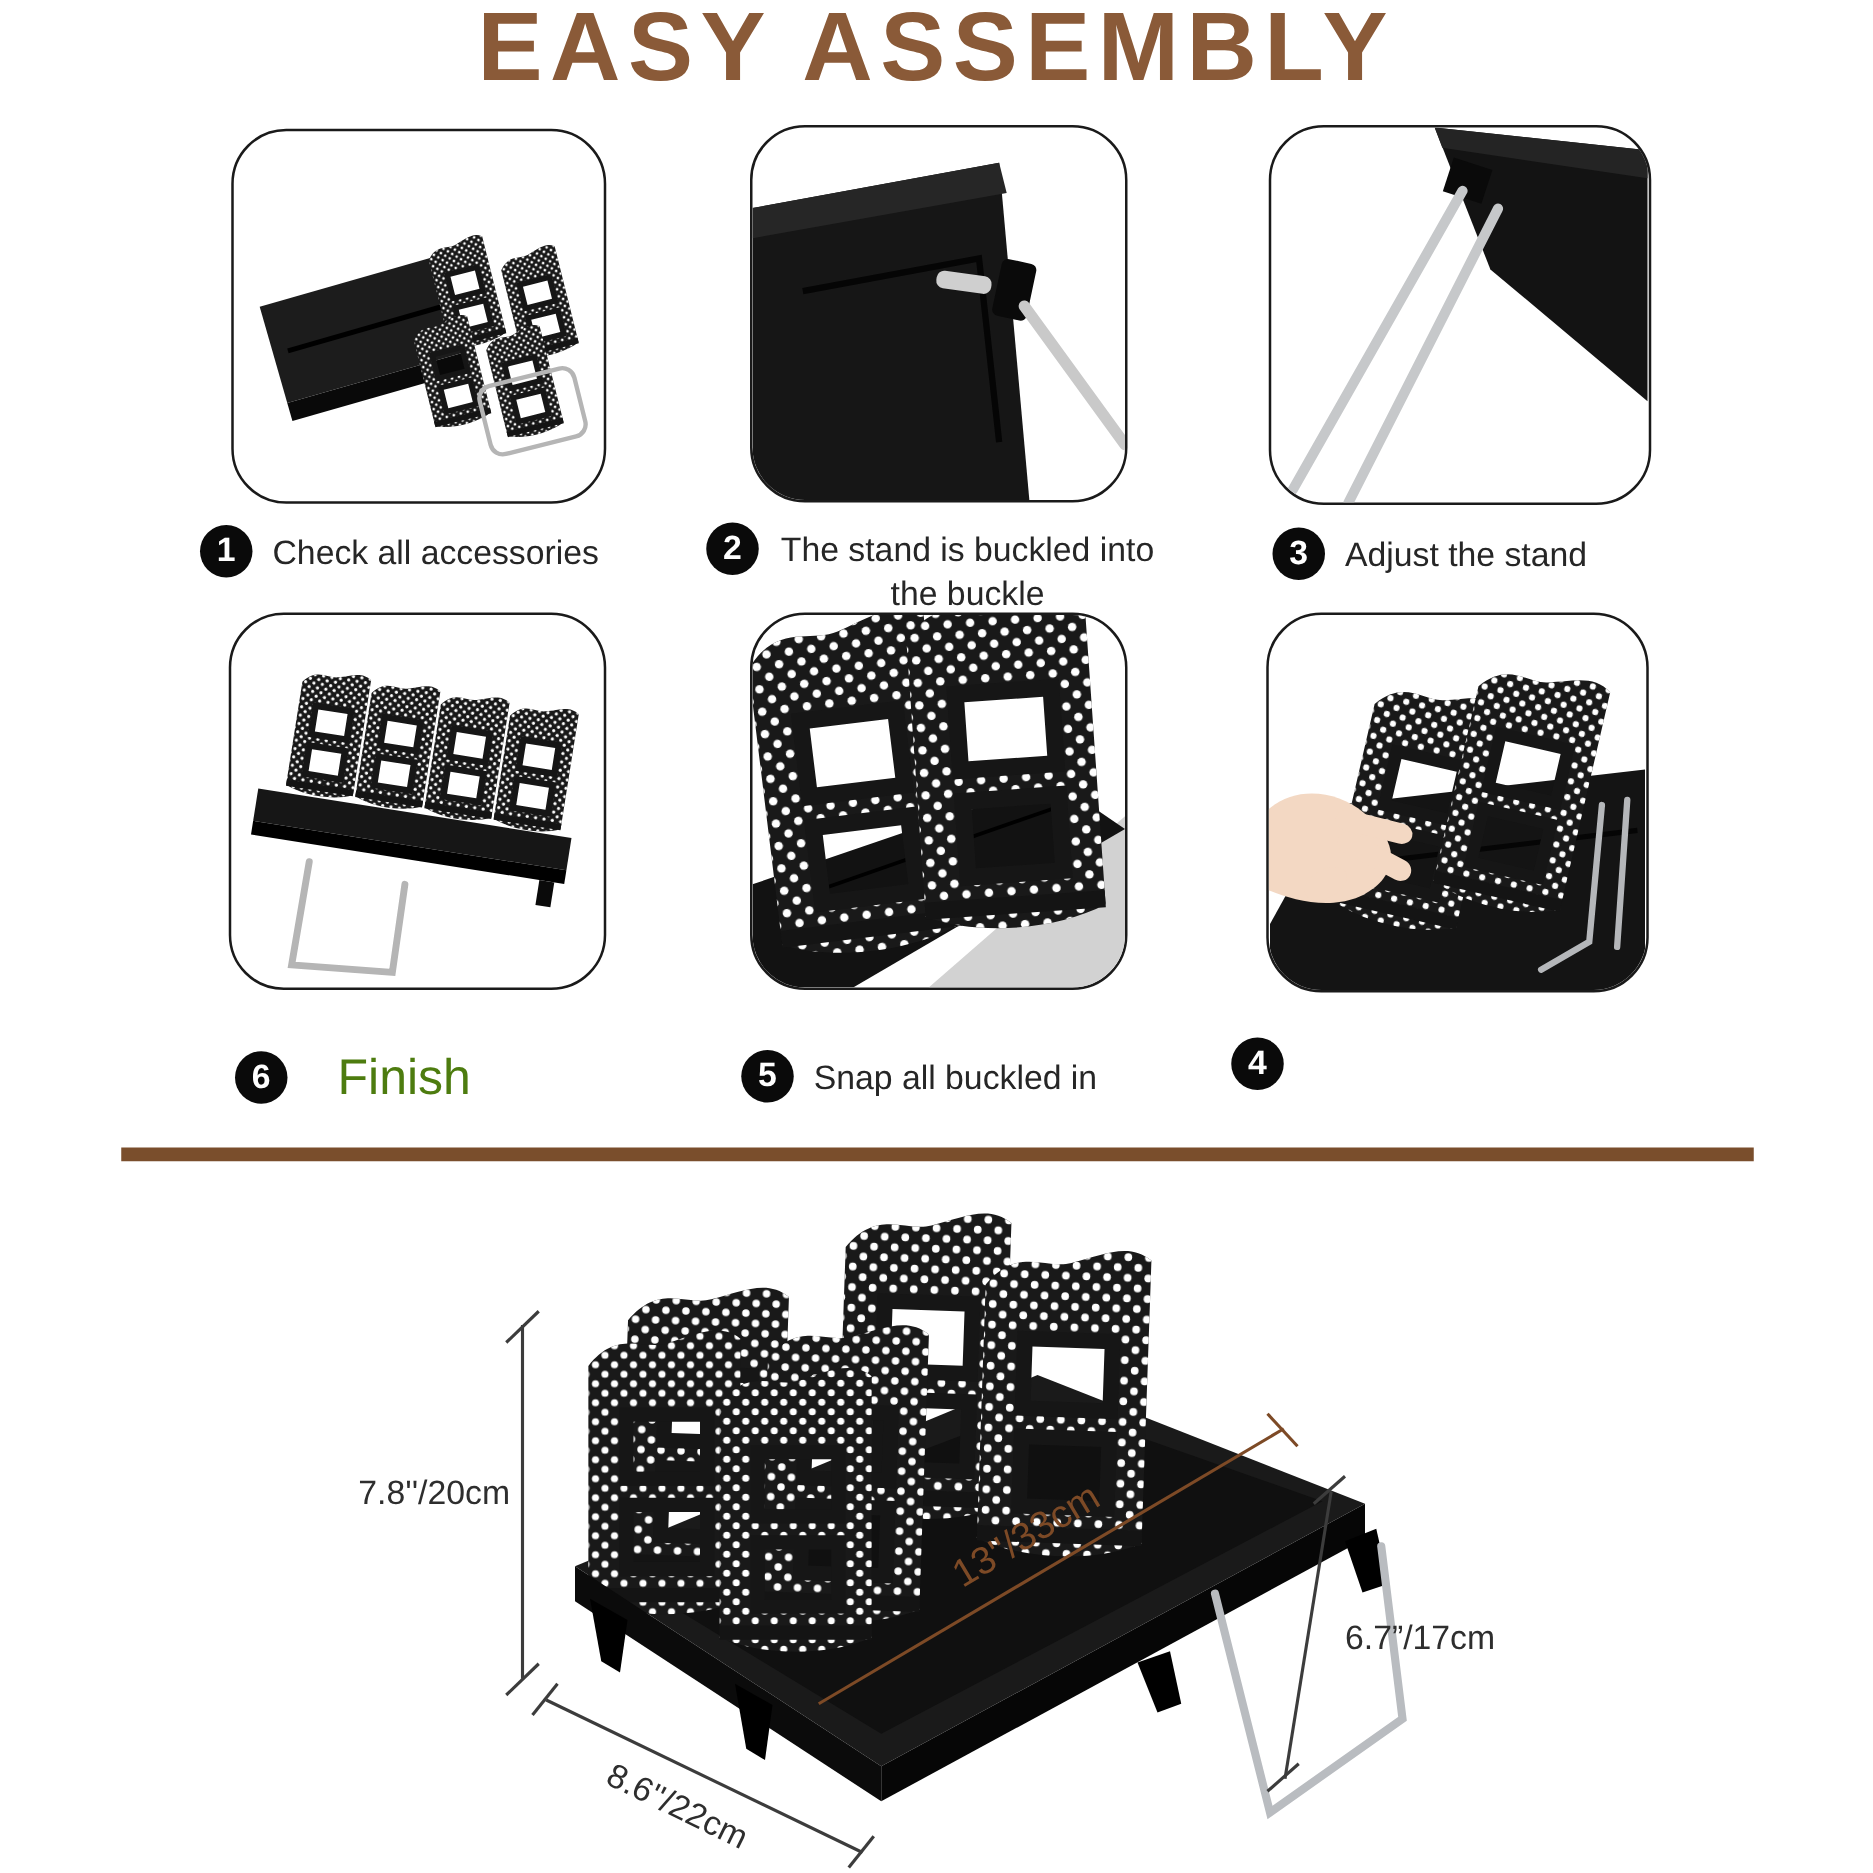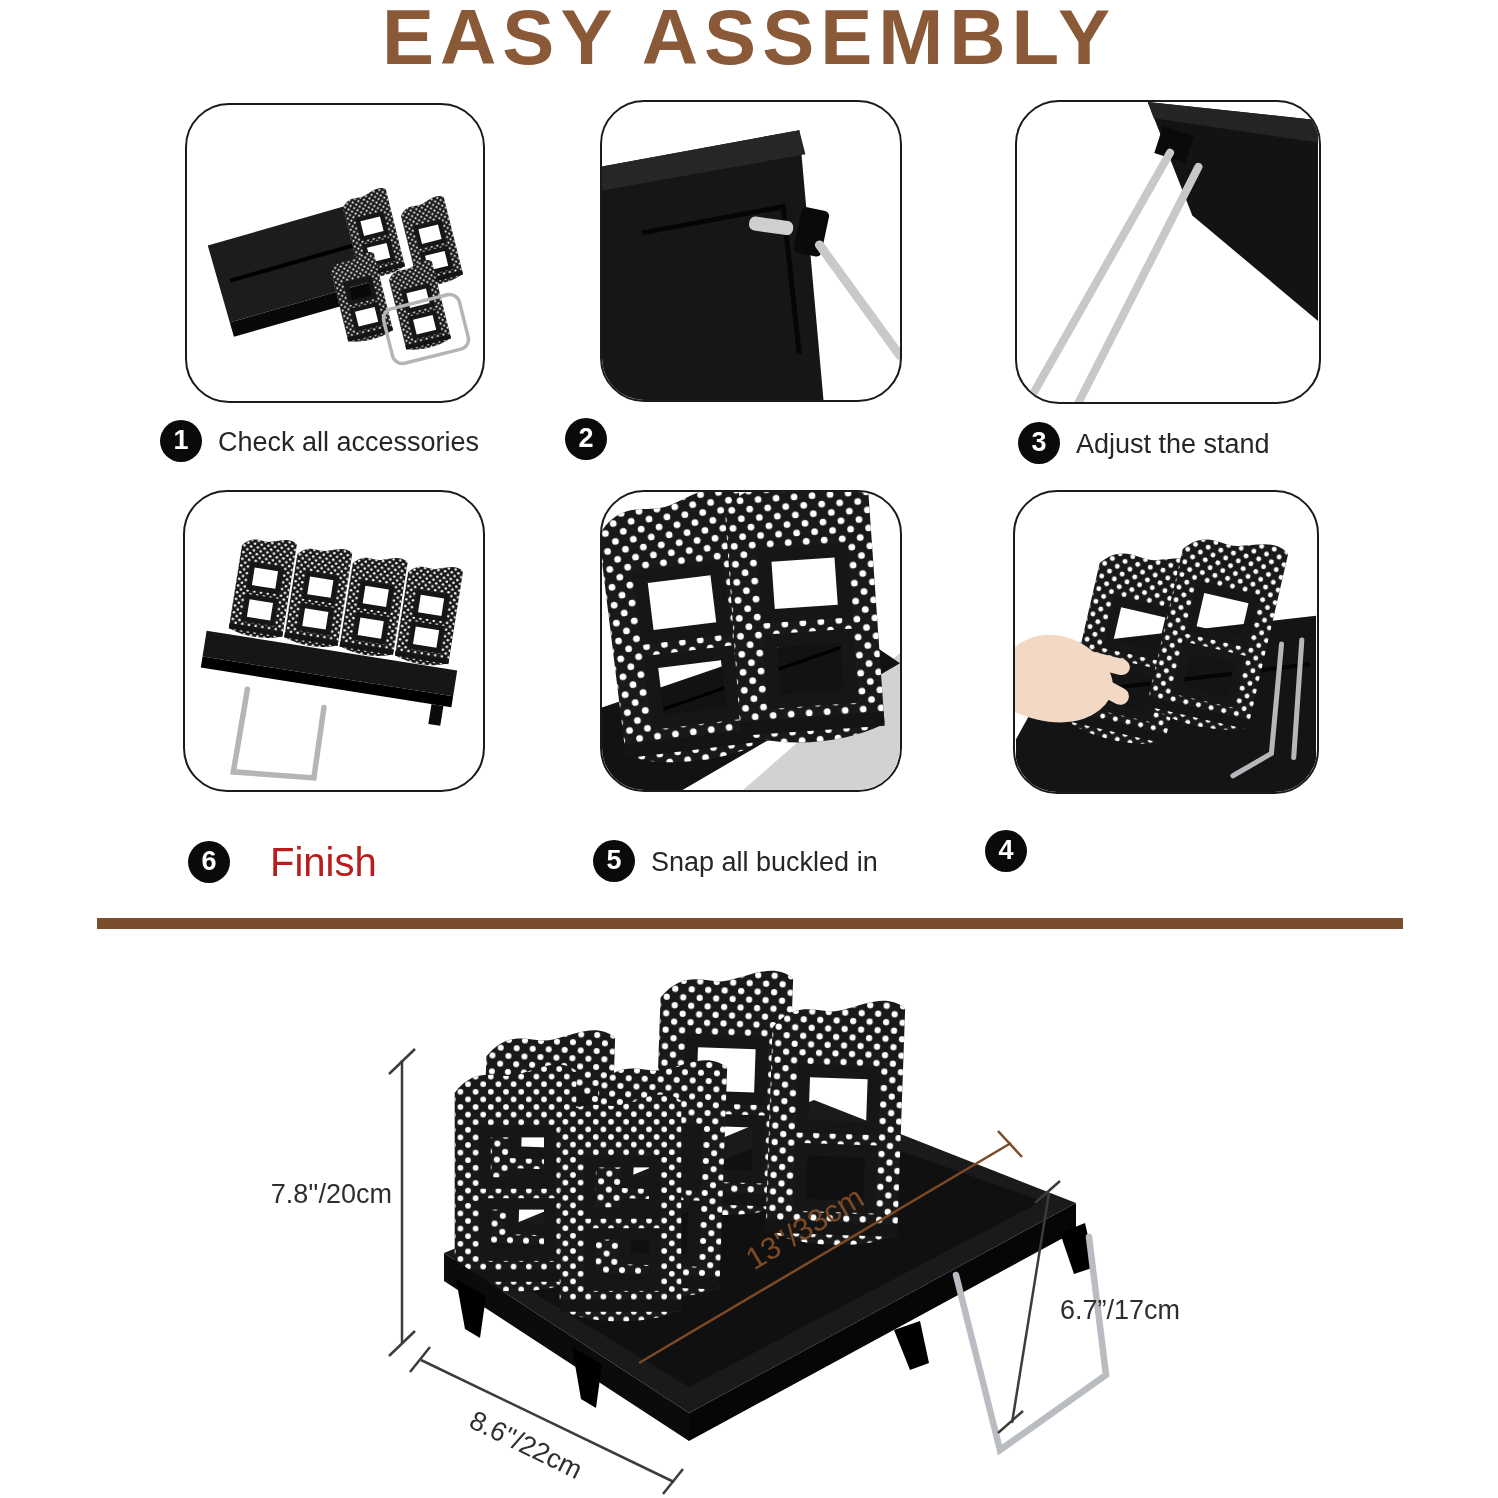--- a/index.html
+++ b/index.html
@@ -12,24 +12,24 @@
          overflow:hidden;background:#fff;}
   .photo svg{display:block;width:100%;height:100%;}
   .caption{position:absolute;display:flex;gap:16px;align-items:flex-start;
            font-size:27px;line-height:1.3;color:#262626;}
   .badge{width:42px;height:42px;border-radius:50%;background:#0a0a0a;color:#fff;
          font-weight:bold;font-size:27px;display:flex;align-items:center;
          justify-content:center;flex:none;}
   .caption .lbl{padding-top:5px;}
   .caption.center .lbl{text-align:center;}
   .caption.big{align-items:center;}
-  .caption.big .lbl{font-size:40px;padding-top:0;margin-left:24px;color:#b91c1c;}
+  .caption.big .lbl{font-size:40px;padding-top:0;margin-left:24px;color:#4d7c0f;}
   .divider{position:absolute;left:97px;top:918px;width:1306px;height:11px;
            background:#7a4e2c;}
-  .diagram{position:absolute;left:254px;top:935px;width:990px;height:563px;}
+  .diagram{position:absolute;left:270px;top:935px;width:990px;height:563px;}
   .dimtext{font-family:"Liberation Sans", sans-serif;font-size:27px;fill:#2e2e2e;}
   .dimtext.brown{font-size:31px;fill:#7d4a26;}
 </style>
 </head>
 <body>
 
 <svg width="0" height="0" style="position:absolute" aria-hidden="true">
   <defs>
     <pattern id="mesh" width="16" height="16" patternUnits="userSpaceOnUse">
       <circle cx="4" cy="4" r="3" fill="#fff"></circle>
@@ -94,20 +94,21 @@
     </g>
   </svg>
 </div>
 
 <div class="caption" style="left:160px;top:420px;width:340px">
   <div class="badge">1</div>
   <div class="lbl">Check all accessories</div>
 </div>
 <div class="caption center" style="left:565px;top:418px;width:360px">
   <div class="badge">2</div>
+  <div class="lbl">The stand is buckled into the buckle</div>
 </div>
 <div class="caption" style="left:1018px;top:422px;width:330px">
   <div class="badge">3</div>
   <div class="lbl">Adjust the stand</div>
 </div>
 
 <div class="photo" style="left:183px;top:490px;width:298px;height:298px">
   <svg viewBox="0 0 296 296">
     <g>
       <use href="#baffle" transform="translate(57,34) rotate(9) scale(0.42)"></use>

